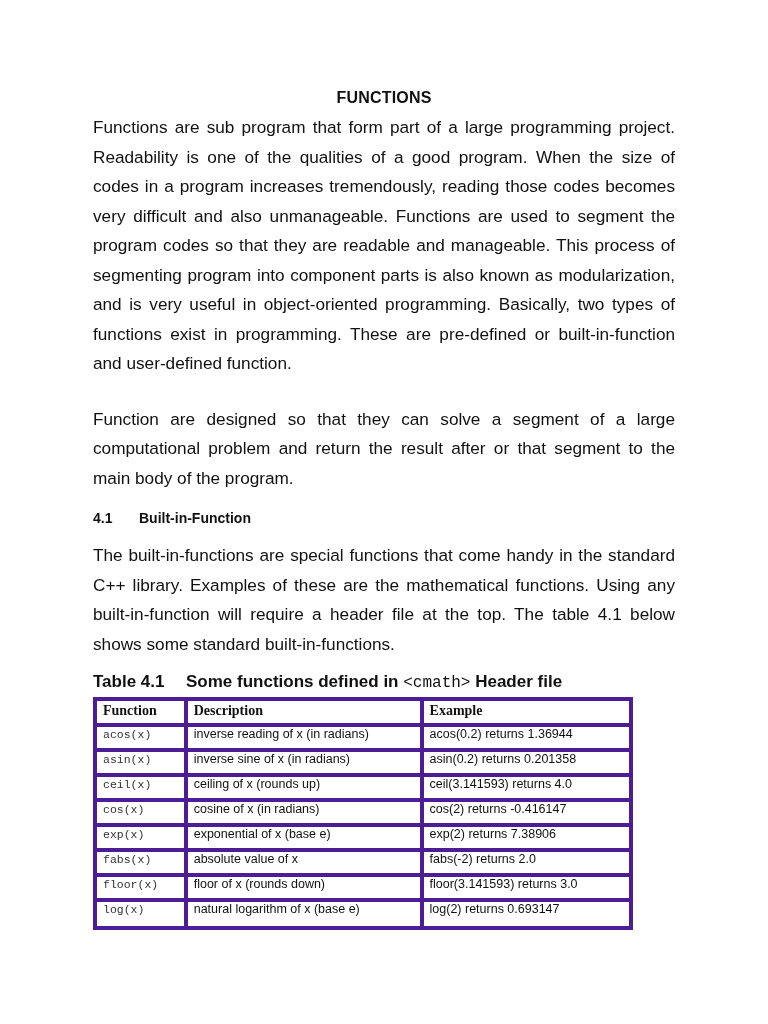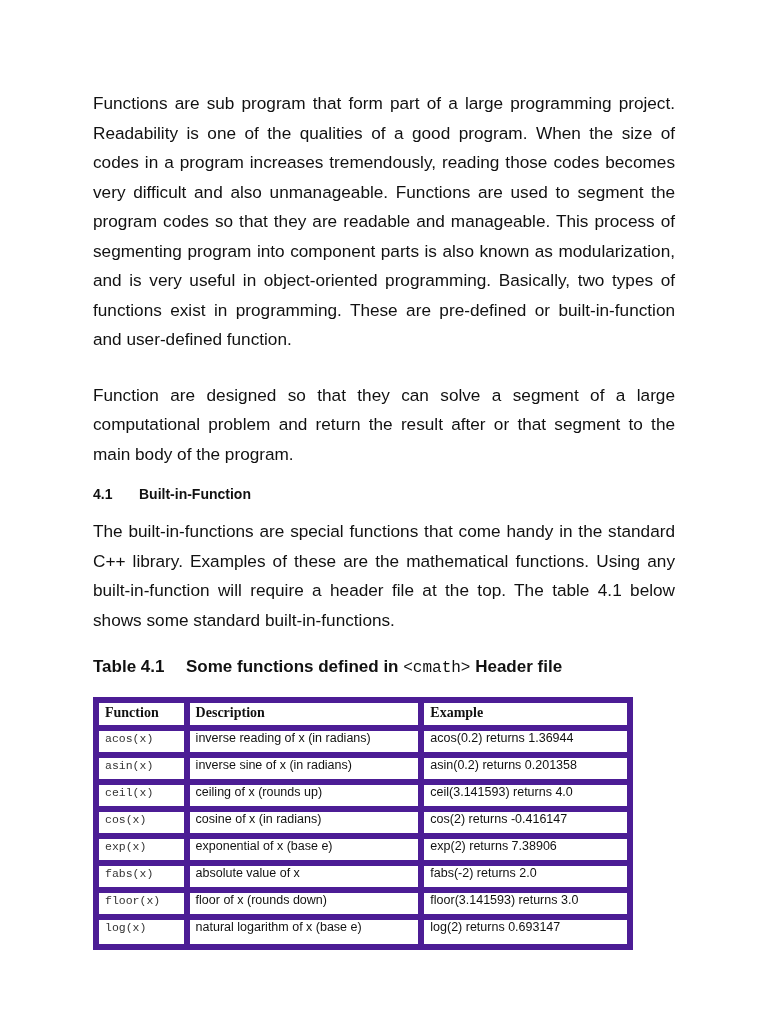--- a/index.html
+++ b/index.html
@@ -50,35 +50,35 @@
       width: 46px;
     }
     .p3 { margin-top: 8px !important; }
     .caption {
       font-weight: bold;
       font-size: 17px;
       margin: 8px 0 0 0;
       height: 30px;
       line-height: 30px;
     }
-    .caption .num { display: inline-block; width: 93px; margin-top: 9px; }
+    .caption .num { display: inline-block; width: 93px; }
     .caption .mono {
       font-family: "Liberation Mono", monospace;
       font-weight: normal;
       font-size: 16px;
     }
     table.fn-table {
       position: absolute;
       left: 93px;
       top: 697px;
       border-collapse: collapse;
       width: 540px;
     }
     table.fn-table th, table.fn-table td {
-      border: 6px solid #4c1d95;
+      border: 4px solid #4c1d95;
       padding: 0 6px;
       text-align: left;
       vertical-align: top;
     }
     table.fn-table th {
       font-family: "Liberation Serif", serif;
       font-weight: bold;
       font-size: 14px;
       height: 22px;
       line-height: 20px;
@@ -95,20 +95,21 @@
     }
     table.fn-table tr.last td { height: 24px; }
     col.c1 { width: 91px; }
     col.c2 { width: 238px; }
     col.c3 { width: 211px; }
   </style>
 </head>
 <body>
 
 <div class="page">
+  <h1 class="title">FUNCTIONS</h1>
   <p class="para p1">Functions are sub program that form part of a large programming project. Readability is one of the qualities of a good program.  When the size of codes in a program increases tremendously, reading those codes becomes very difficult and also unmanageable.  Functions are used to segment the program codes so that they are readable and manageable. This process of segmenting program into component parts is also known as modularization, and is very useful in object-oriented programming. Basically, two types of functions exist in programming.  These are pre-defined or built-in-function and user-defined function.</p>
   <p class="para">Function are designed so that they can solve a segment of a large computational problem and return the result after or that segment to the main body of the program.</p>
 
   <h2 class="section-heading">
     <span class="num">4.1</span><span>Built-in-Function</span>
   </h2>
   <p class="para p3">The built-in-functions are special functions that come handy in the standard C++ library.  Examples of these are the mathematical functions. Using any built-in-function will require a header file at the top.  The table 4.1 below shows some standard built-in-functions.</p>
 
   <div class="caption">
     <span class="num">Table 4.1</span><span>Some functions defined in </span><span class="mono">&lt;cmath&gt;</span><span> Header file</span>

